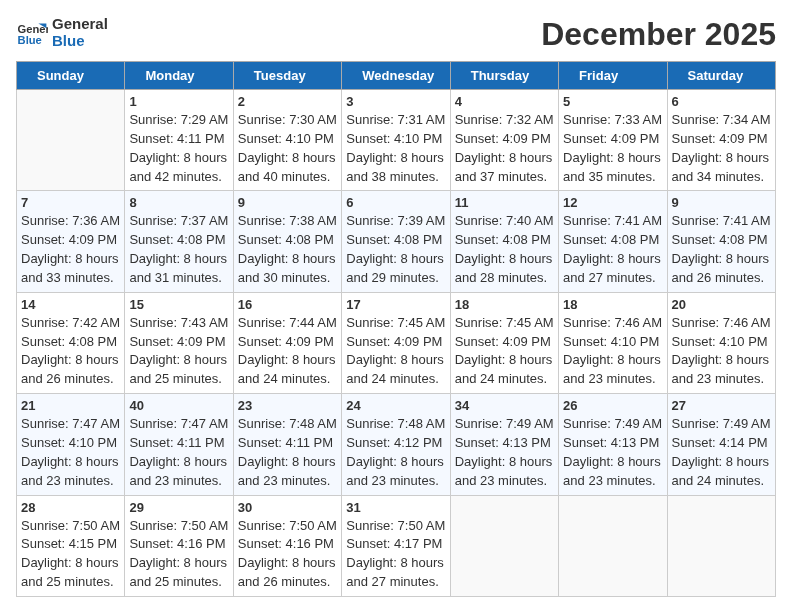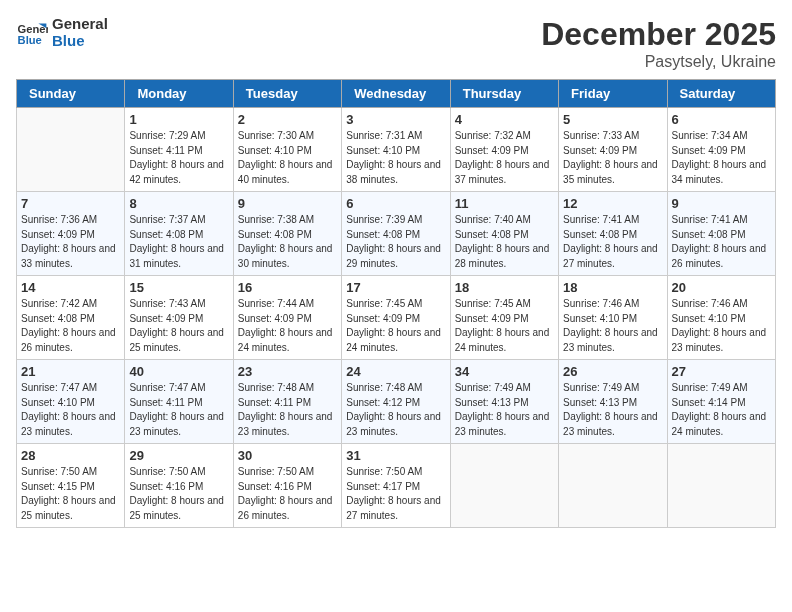--- a/index.html
+++ b/index.html
@@ -41,21 +41,21 @@
     table {
       width: 100%;
       border-collapse: collapse;
       table-layout: fixed;
     }
     th {
       background-color: #1a6bb5;
       color: #fff;
       font-size: 13px;
       font-weight: bold;
-      padding: 6px 12px;
+      padding: 6px 20px;
       text-align: left;
       border: 1px solid #aaa;
     }
     td {
       border: 1px solid #ccc;
       vertical-align: top;
       padding: 4px;
       font-size: 10.5px;
       color: #333;
       height: 80px;
@@ -65,21 +65,21 @@
       background: #f9f9f9;
     }
     .day-number {
       font-size: 13px;
       font-weight: bold;
       display: block;
       margin-bottom: 2px;
     }
     .day-info {
       line-height: 1.45;
-      font-size: 10px;
+      font-size: 13px;
       color: #333;
     }
     tr:nth-child(even) td {
       background: #f5f9ff;
     }
     tr:nth-child(even) td.empty {
       background: #f0f4f8;
     }
   </style>
 </head>
@@ -92,21 +92,20 @@
       <text x="2" y="34" font-size="14" font-weight="bold" fill="#1a6bb5">Blue</text>
       <polygon points="28,8 38,14 38,8" fill="#1a6bb5"></polygon>
     </svg>
     <div style="line-height:1.1;">
       <div style="font-size:15px;font-weight:bold;color:#333;">General</div>
       <div style="font-size:15px;font-weight:bold;color:#1a6bb5;">Blue</div>
     </div>
   </div>
   <div class="title-area">
     <div class="month-title">December 2025</div>
-    <div class="location-title">Pasytsely, Ukraine</div>
   </div>
 </div>
 
 <table>
   <thead>
     <tr id="weekday-header">
     <th>Sunday</th>
         <th>Monday</th>
         <th>Tuesday</th>
         <th>Wednesday</th>

